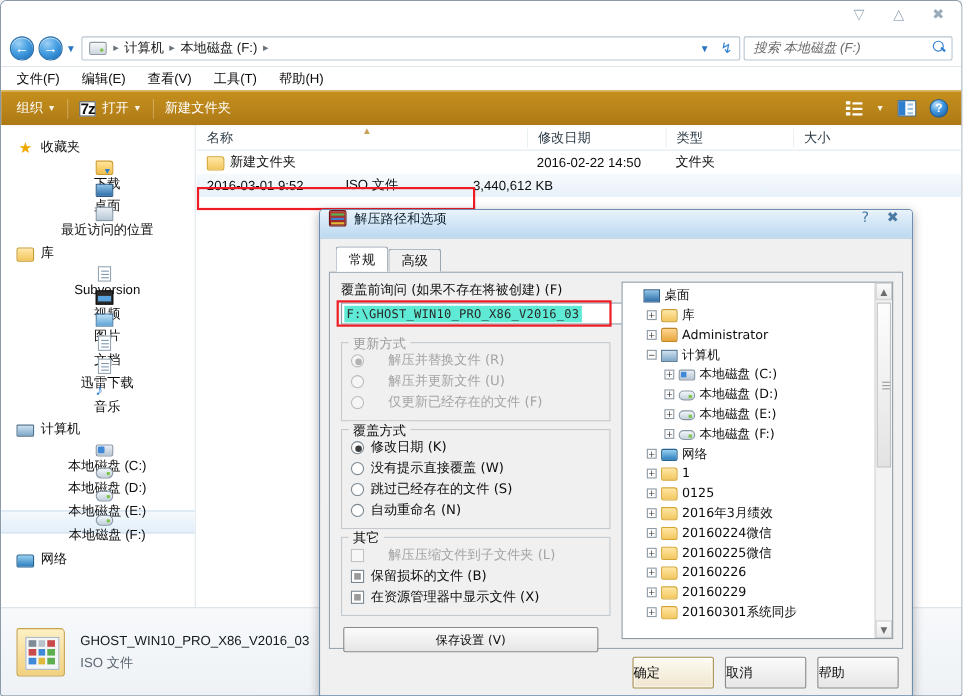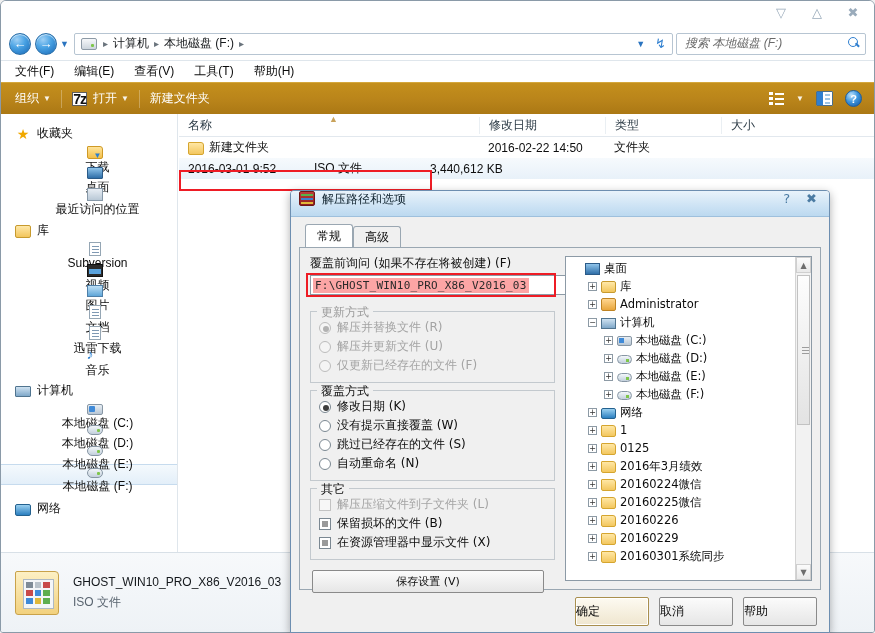--- a/index.html
+++ b/index.html
@@ -345,21 +345,21 @@
   }
   .lbl { font-size: 12px; color: #0f0f0f; }
 
   .path-row { display: flex; align-items: flex-start; margin-top: 2px; }
   .combo {
     width: 382px; height: 20px; background: #ffffff;
     border: 1px solid #8c9aa6; display: flex; align-items: center;
     font-size: 11px; font-family: "DejaVu Sans Mono", "Liberation Mono", monospace;
   }
   .combo .val {
-    background: #fca5a5; color: #2a2a2a; padding: 1px 2px; margin-left: 2px;
+    background: #5eead4; color: #2a2a2a; padding: 1px 2px; margin-left: 2px;
     letter-spacing: .2px;
   }
   .combo .arrow {
     margin-left: auto; width: 17px; height: 18px;
     display: flex; align-items: center; justify-content: center;
     color: #202020; font-size: 8px; border-left: 1px solid #cfd6dc;
   }
   .sidebtns { margin-left: 8px; display: flex; flex-direction: column; gap: 4px; }
   .btn {
     background: linear-gradient(#fbfbfb,#e6e6e6);
@@ -373,21 +373,21 @@
   .groupbox {
     border: 1px solid #c3c9ce; margin-top: 7px; padding: 6px 8px 7px 8px;
     position: relative;
   }
   .groupbox > .gtitle {
     position: absolute; top: -8px; left: 6px; background: #f0f0f0;
     padding: 0 4px; font-size: 12px; color: #0f0f0f;
   }
   .groupbox > .gtitle.dim { color: #9b9b9b; }
   .opt { display: flex; align-items: center; height: 19px; font-size: 12px; color: #0d0d0d; }
-  .opt.dim { color: #a4a4a4; }
+  .opt.dim { color: #a4a4a4; gap: 16px; }
   .radio {
     width: 12px; height: 12px; border-radius: 50%; margin-right: 6px; flex: none;
     background: #ffffff; border: 1px solid #7b8892; position: relative;
   }
   .radio.dim { border-color: #bcbcbc; background: #f5f5f5; }
   .radio.on:after {
     content:''; position:absolute; left:3px; top:3px; width:6px; height:6px;
     border-radius:50%; background:#3d3d3d;
   }
   .radio.on.dim:after { background: #b2b2b2; }

